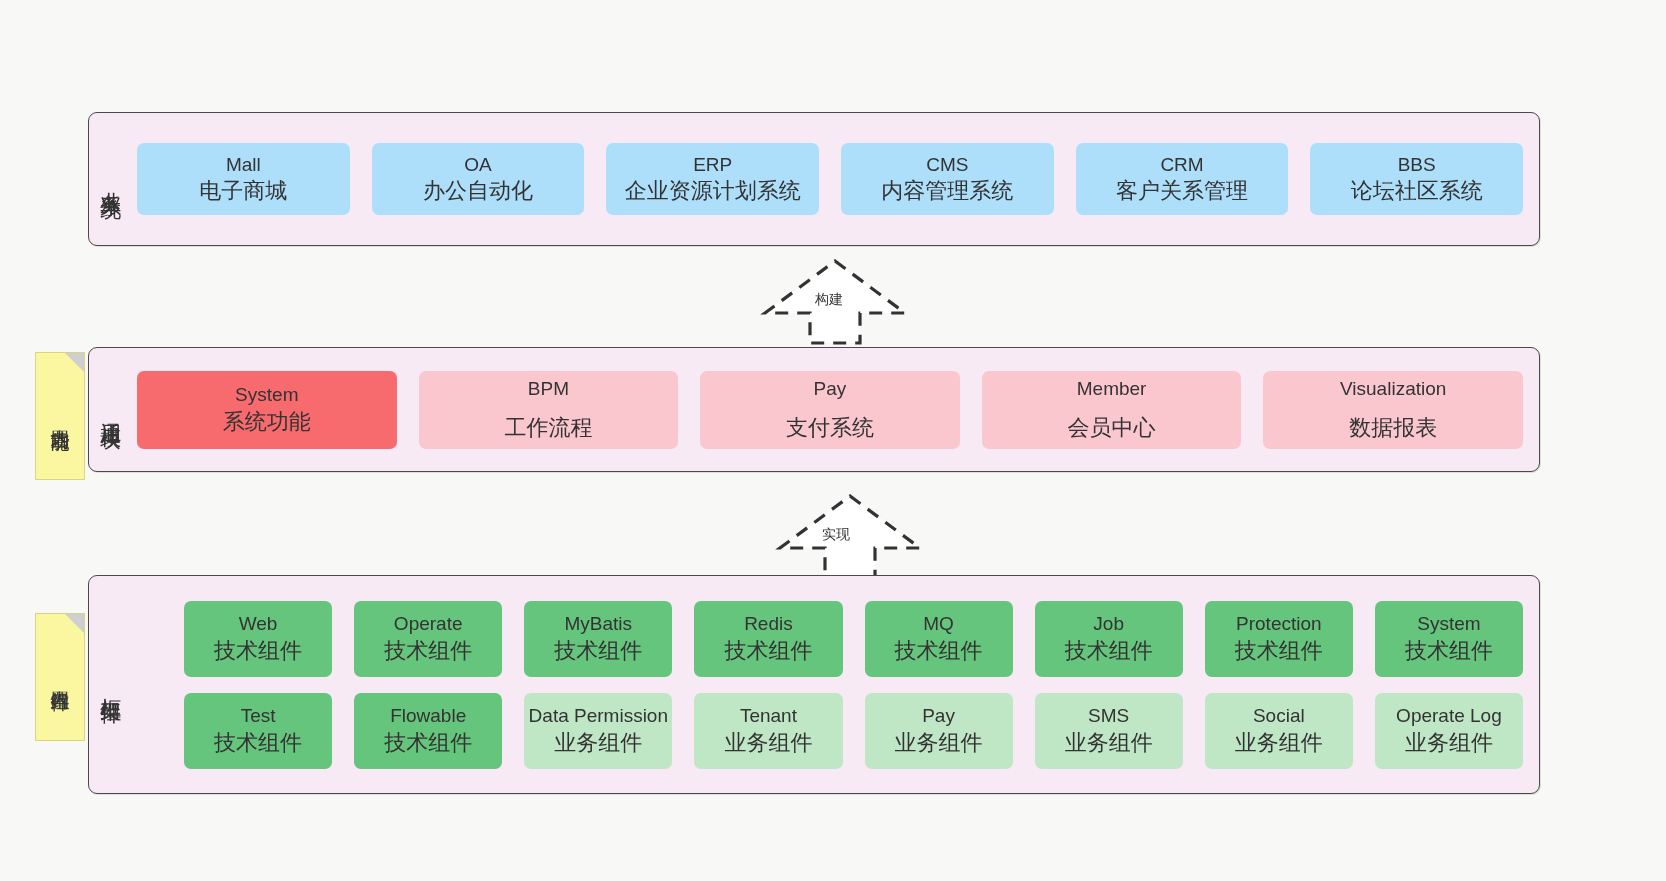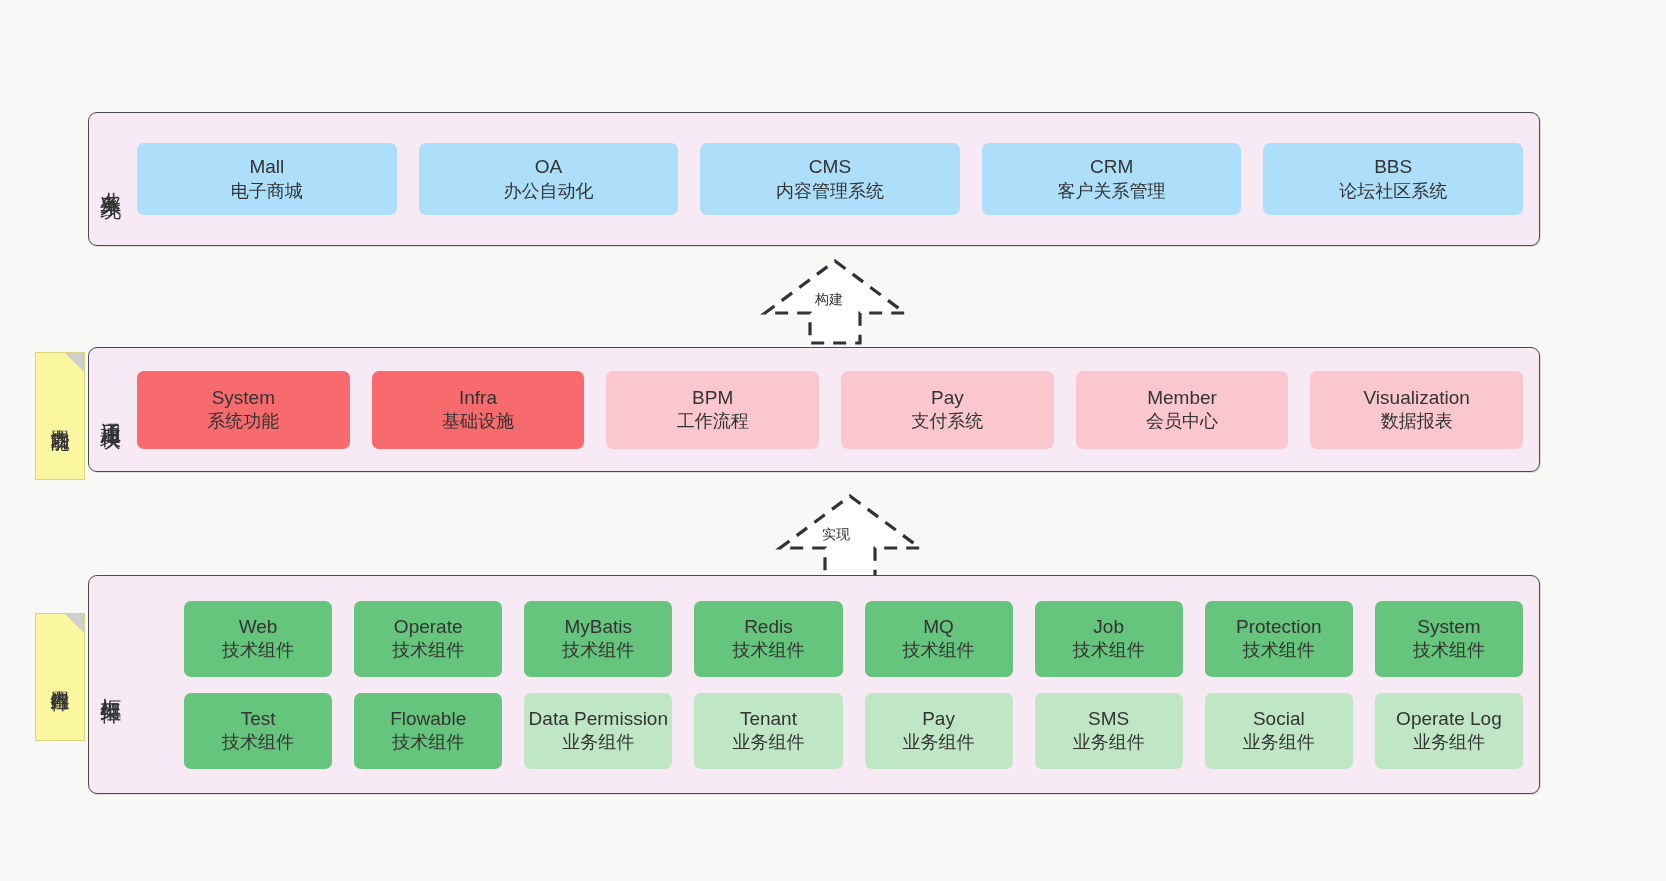--- a/index.html
+++ b/index.html
@@ -59,26 +59,26 @@
     flex-direction:column;
     align-items:center;
     justify-content:center;
     text-align:center;
     line-height:1.28;
     box-sizing:border-box;
     padding:6px 4px;
     user-select:none;
   }
   .card .en{font-size:19px;color:#333;}
-  .card .cn{font-size:18px;color:#333;}
+  .card .cn{font-size:22px;color:#333;}
 
   
   .c-blue       {background:#addffb;}
   .c-red        {background:#f76a6d;}
-  .c-pink       {background:#fbc7cf;}
+  .c-pink       {background:#fbc7cf;justify-content:space-between;}
   .c-green      {background:#66c57c;}
   .c-greenlight {background:#bfe7c6;}
 
   
   .layer.top    {left:88px; top:112px;  width:1452px; height:134px;}
   .layer.mid    {left:88px; top:347px;  width:1452px; height:125px;}
   .layer.bottom {left:88px; top:575px;  width:1452px; height:219px;gap:47px;}
 
   .layer.top .card    {height:72px;}
   .layer.mid .card    {height:78px;}
@@ -138,20 +138,24 @@
 
         <div class="card c-blue">
           <span class="en">Mall</span>
           <span class="cn">电子商城</span>
         </div>
         <div class="card c-blue">
           <span class="en">OA</span>
           <span class="cn">办公自动化</span>
         </div>
         <div class="card c-blue">
+          <span class="en">ERP</span>
+          <span class="cn">企业资源计划系统</span>
+        </div>
+        <div class="card c-blue">
           <span class="en">CMS</span>
           <span class="cn">内容管理系统</span>
         </div>
         <div class="card c-blue">
           <span class="en">CRM</span>
           <span class="cn">客户关系管理</span>
         </div>
         <div class="card c-blue">
           <span class="en">BBS</span>
           <span class="cn">论坛社区系统</span>
@@ -175,24 +179,20 @@
 
   <div class="layer mid">
     <div class="layer-title">通用模块</div>
     <div class="layer-body">
       <div class="row">
 
         <div class="card c-red">
           <span class="en">System</span>
           <span class="cn">系统功能</span>
         </div>
-        <div class="card c-red">
-          <span class="en">Infra</span>
-          <span class="cn">基础设施</span>
-        </div>
         <div class="card c-pink">
           <span class="en">BPM</span>
           <span class="cn">工作流程</span>
         </div>
         <div class="card c-pink">
           <span class="en">Pay</span>
           <span class="cn">支付系统</span>
         </div>
         <div class="card c-pink">
           <span class="en">Member</span>

